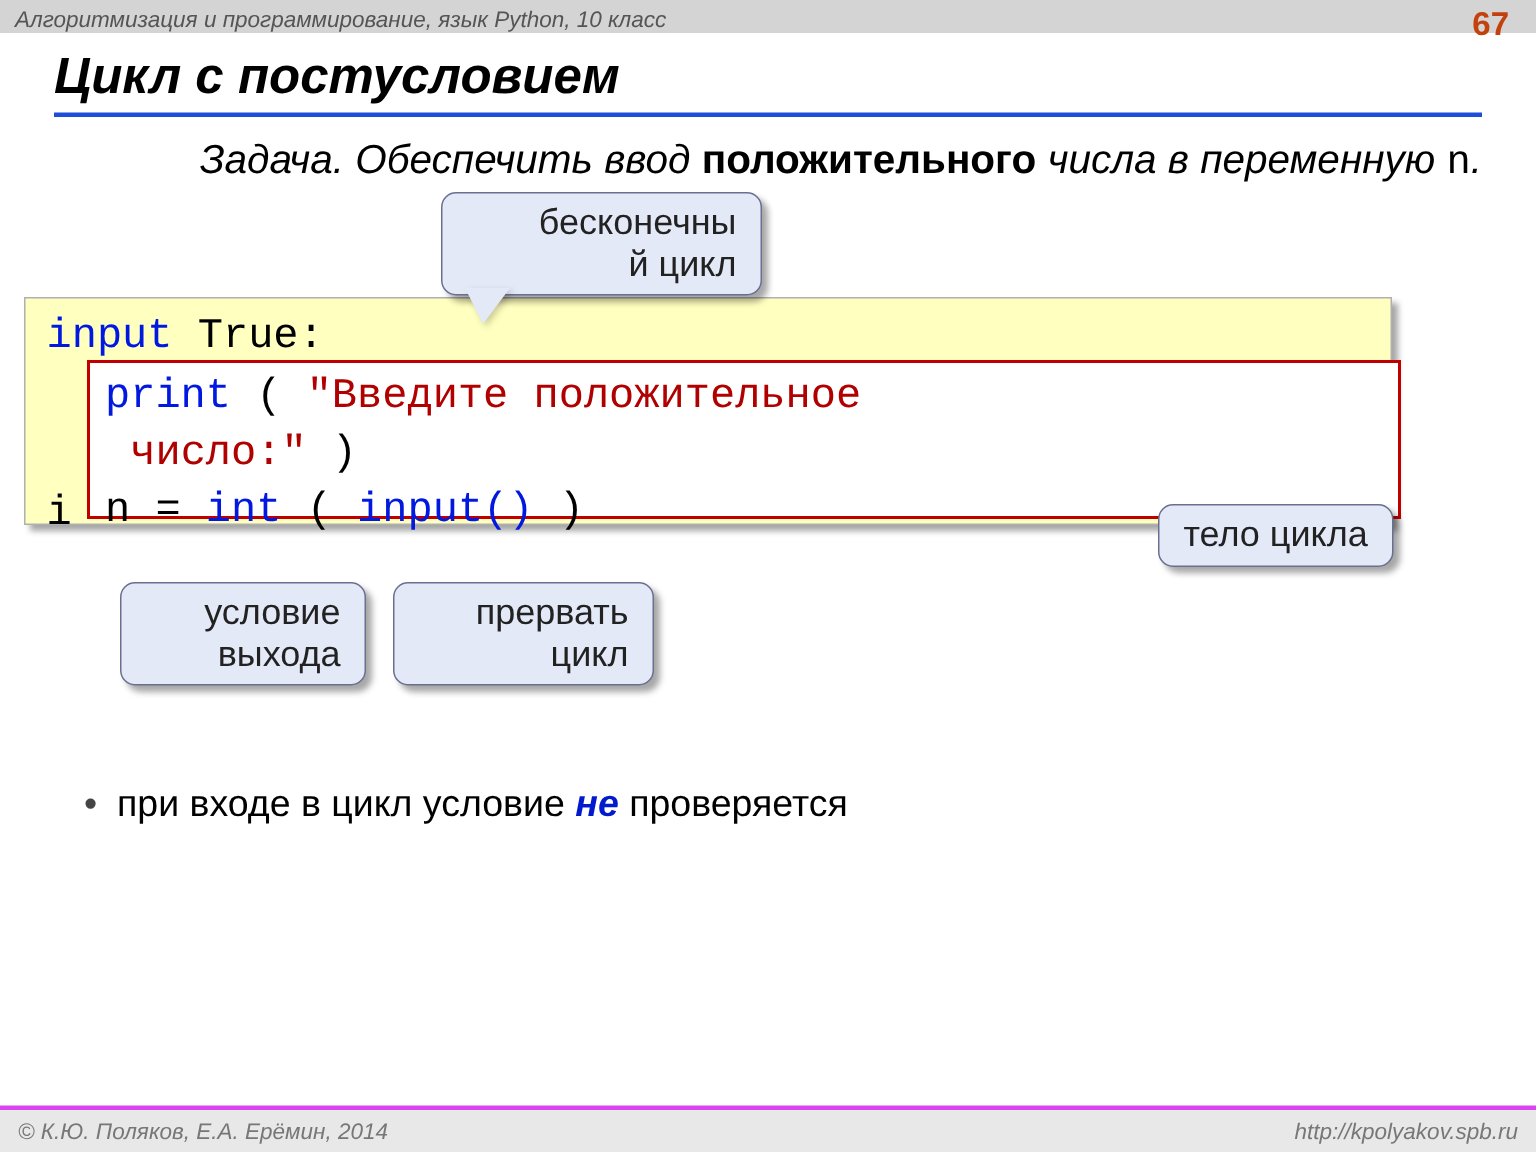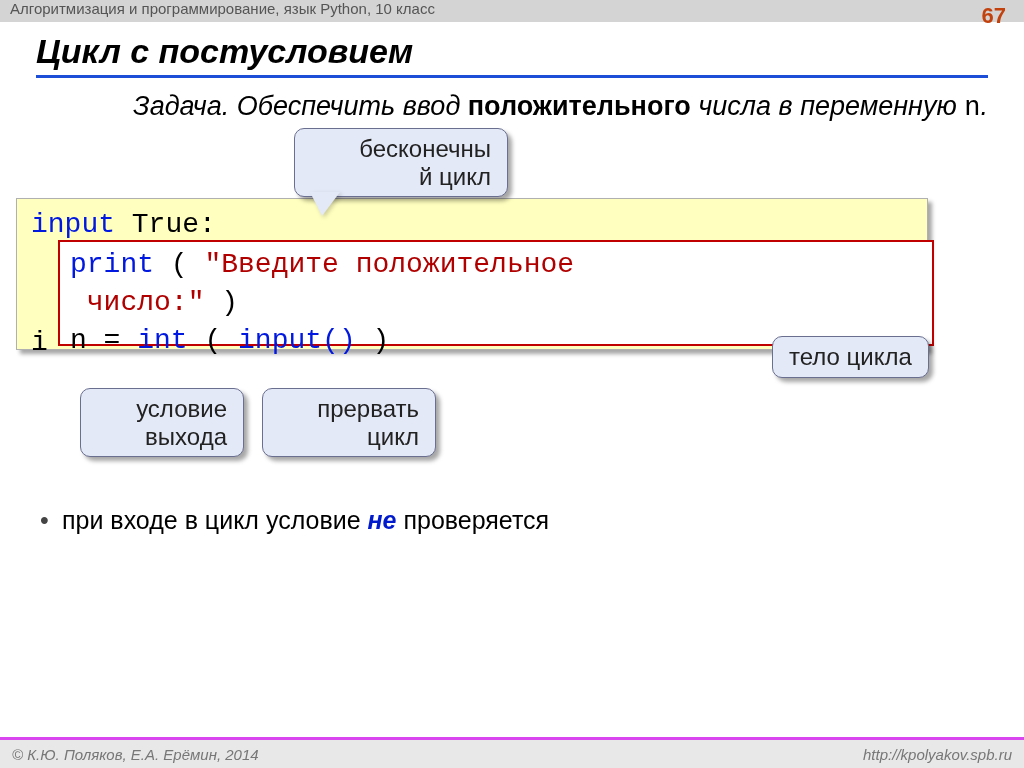--- a/index.html
+++ b/index.html
@@ -4,22 +4,22 @@
 <style>
   html,body{margin:0;padding:0}
   body{
     width:1024px;height:768px;
     background:linear-gradient(to bottom,#d4d4d4 0,#d4d4d4 22px,#fff 22px,#fff 740px,#e8e8e8 740px,#e8e8e8 768px);
     font-family:Arial,Helvetica,sans-serif;
     position:relative;overflow:hidden;box-sizing:border-box;
   }
   .topbar{
     position:absolute;top:0;left:0;right:0;height:22px;
-    display:flex;align-items:flex-start;padding:0 10px;
-    color:#555;font-size:15px;
+    display:flex;align-items:flex-end;padding:0 10px;
+    font-style:italic;color:#555;font-size:15px;
   }
   .pagenum{
     position:absolute;top:3px;right:18px;
     font:bold 22px Arial;color:#c2410c;font-style:normal;
   }
   .content{position:absolute;top:32px;left:36px;right:36px}
   h1.title{
     margin:0 0 6px 0;padding:0 0 4px 0;
     font:bold italic 34px Arial;color:#000;
     border-bottom:3px solid #1d4ed8;
@@ -58,21 +58,21 @@
   .tail{
     position:absolute;width:0;height:0;
     filter:drop-shadow(2px 2px 2px rgba(0,0,0,.2));
   }
   .tail.down{
     border-left:12px solid transparent;border-right:18px solid transparent;
     border-top:24px solid #e4e9f7;
   }
   ul.points{
     position:absolute;top:500px;left:36px;right:30px;
-    list-style:none;padding:0;margin:0;font-size:25px;line-height:1.6;
+    list-style:none;padding:0;margin:16px;font-size:25px;line-height:1.6;
   }
   ul.points li{position:relative;padding-left:26px;margin-bottom:10px}
   ul.points li::before{
     content:"•";position:absolute;left:4px;top:0;color:#444;font-size:25px;
   }
   .em-blue{color:#001acc;font-weight:bold;font-style:italic}
   .bold-blue{color:#001acc;font-weight:bold}
   .footer{
     position:absolute;bottom:0;left:0;right:0;height:28px;
     display:flex;justify-content:space-between;align-items:center;

